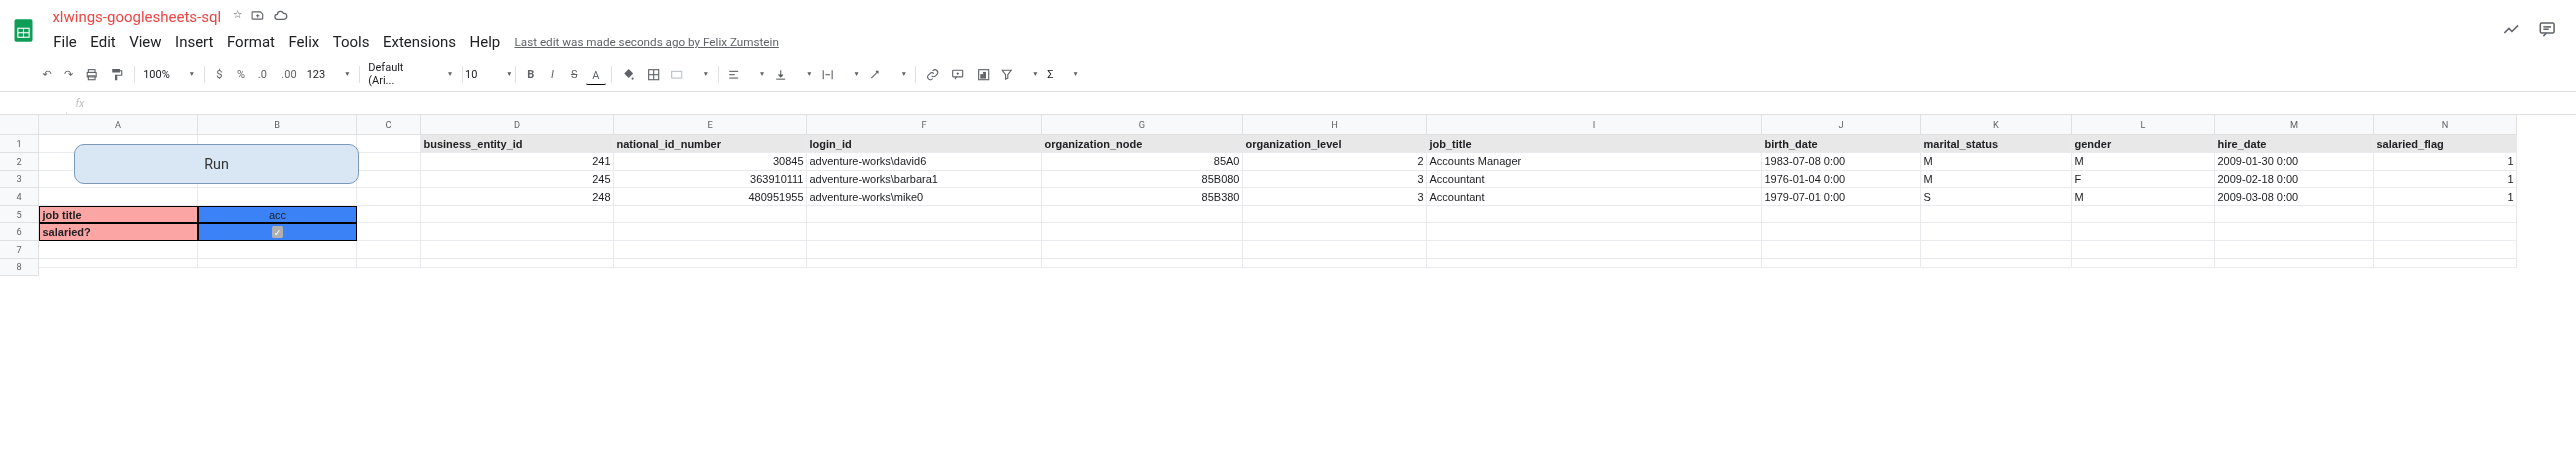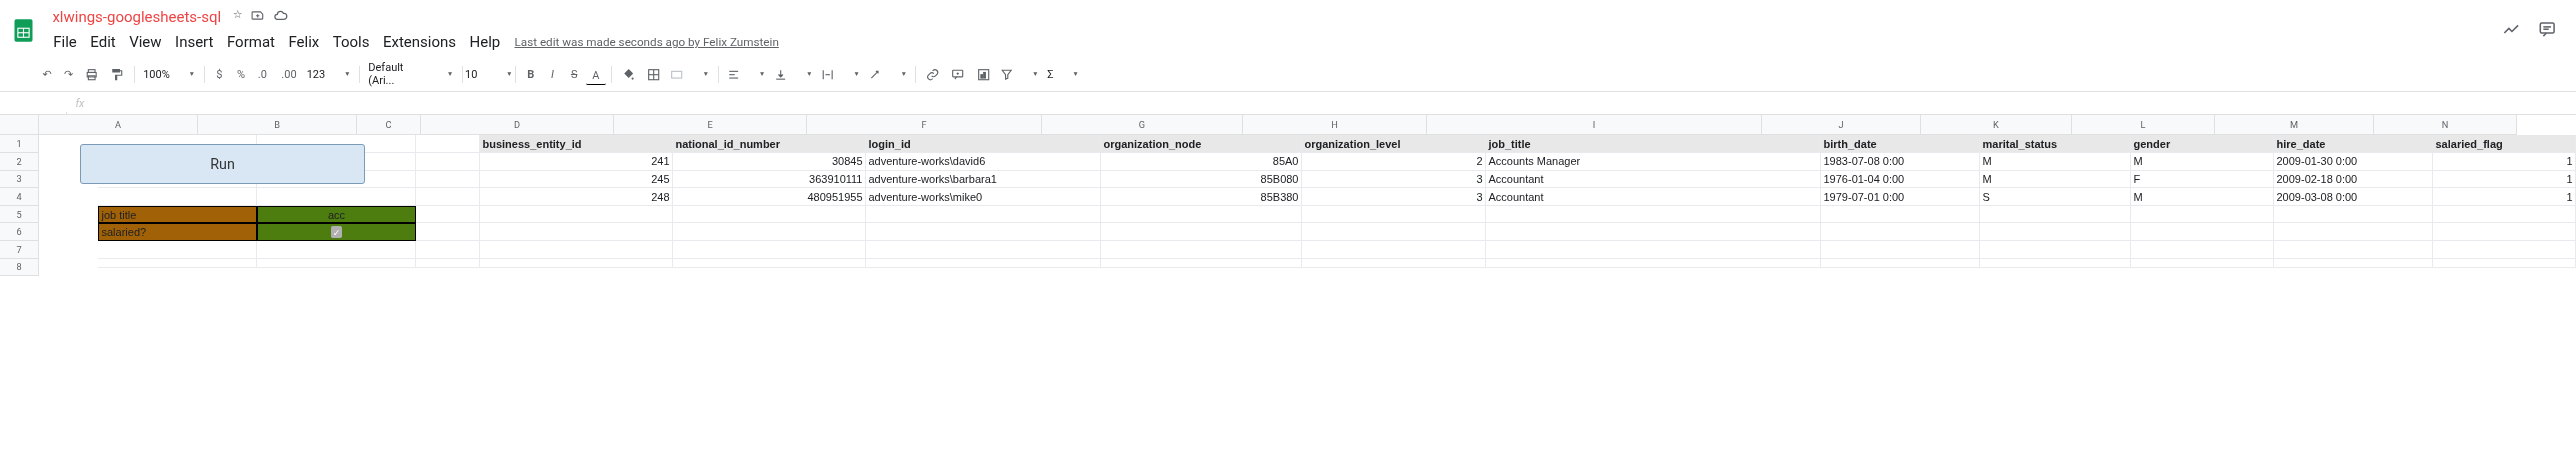--- a/index.html
+++ b/index.html
@@ -29,28 +29,28 @@
 .namebox { width: 67px; padding: 1.7px 6.7px; font-size: 11px; color: #3c4043; display: flex; align-items: center; justify-content: space-between; border-right: 0.8px solid #e0e0e0; height: 100%; margin-top: 40px; }
 .fx { padding: 0 8.4px; color: #bdc1c6; font-style: italic; font-size: 11px; }
 
 .sheet { display: flex; }
 .rowheads { display: flex; flex-direction: column; }
 .corner { width: 39px; height: 20px; background: #f8f9fa; border-right: 0.8px solid #e0e0e0; border-bottom: 0.8px solid #e0e0e0; }
 .rowhead { width: 39px; height: 17.6px; background: #f8f9fa; border-right: 0.8px solid #e0e0e0; border-bottom: 0.8px solid #e0e0e0; display: flex; align-items: center; justify-content: center; font-size: 9.2px; color: #5f6368; }
 .grid { flex: 1; }
 .colheads { display: flex; height: 20px; }
 .colhead { background: #f8f9fa; border-right: 0.8px solid #e0e0e0; border-bottom: 0.8px solid #e0e0e0; display: flex; align-items: center; justify-content: center; font-size: 9.2px; color: #5f6368; }
-.row { display: flex; height: 17.6px; justify-content: flex-end; }
+.row { display: flex; height: 17.6px; }
 .cell { border-right: 0.8px solid #e8eaed; border-bottom: 0.8px solid #e8eaed; padding: 1.7px 2.5px; font-size: 11px; font-family: Arial, sans-serif; overflow: hidden; white-space: nowrap; display: flex; align-items: center; }
 .cell.right { justify-content: flex-end; }
 .cell.header-cell { background: #e8e8e8; font-weight: bold; }
-.cell.input-label { background: #a16207; border: 0.8px solid #000; font-weight: normal; }
-.cell.input-val { background: #4d7c0f; border: 0.8px solid #000; justify-content: center; }
-
-.run-btn { position: absolute; left: 80px; top: 144px; width: 285px; height: 40px; background: #d9e7f5; border: 0.8px solid #7b9ab8; border-radius: 3px; display: flex; align-items: center; justify-content: center; font-size: 14.3px; color: #333; cursor: pointer; }
+.cell.input-label { background: #fca5a5; border: 0.8px solid #000; font-weight: bold; }
+.cell.input-val { background: #3b82f6; border: 0.8px solid #000; justify-content: center; }
+
+.run-btn { position: absolute; left: 74px; top: 144px; width: 285px; height: 40px; background: #d9e7f5; border: 0.8px solid #7b9ab8; border-radius: 10px; display: flex; align-items: center; justify-content: center; font-size: 14.3px; color: #333; cursor: pointer; }
 
 .wA { width: 159px; } .wB { width: 159px; } .wC { width: 64px; } .wD { width: 193px; } .wE { width: 193px; } .wF { width: 235px; } .wG { width: 201px; } .wH { width: 184px; } .wI { width: 335px; } .wJ { width: 159px; } .wK { width: 151px; } .wL { width: 143px; } .wM { width: 159px; } .wN { width: 143px; }
 
 .checkbox-glyph { width: 11.7px; height: 11.7px; background: #b0b0b0; border-radius: 1.7px; display: flex; align-items: center; justify-content: center; color: #fff; font-size: 9.2px; }
 </style>
 </head>
 <body>
 
 <div class="header">
   <div class="logo">

